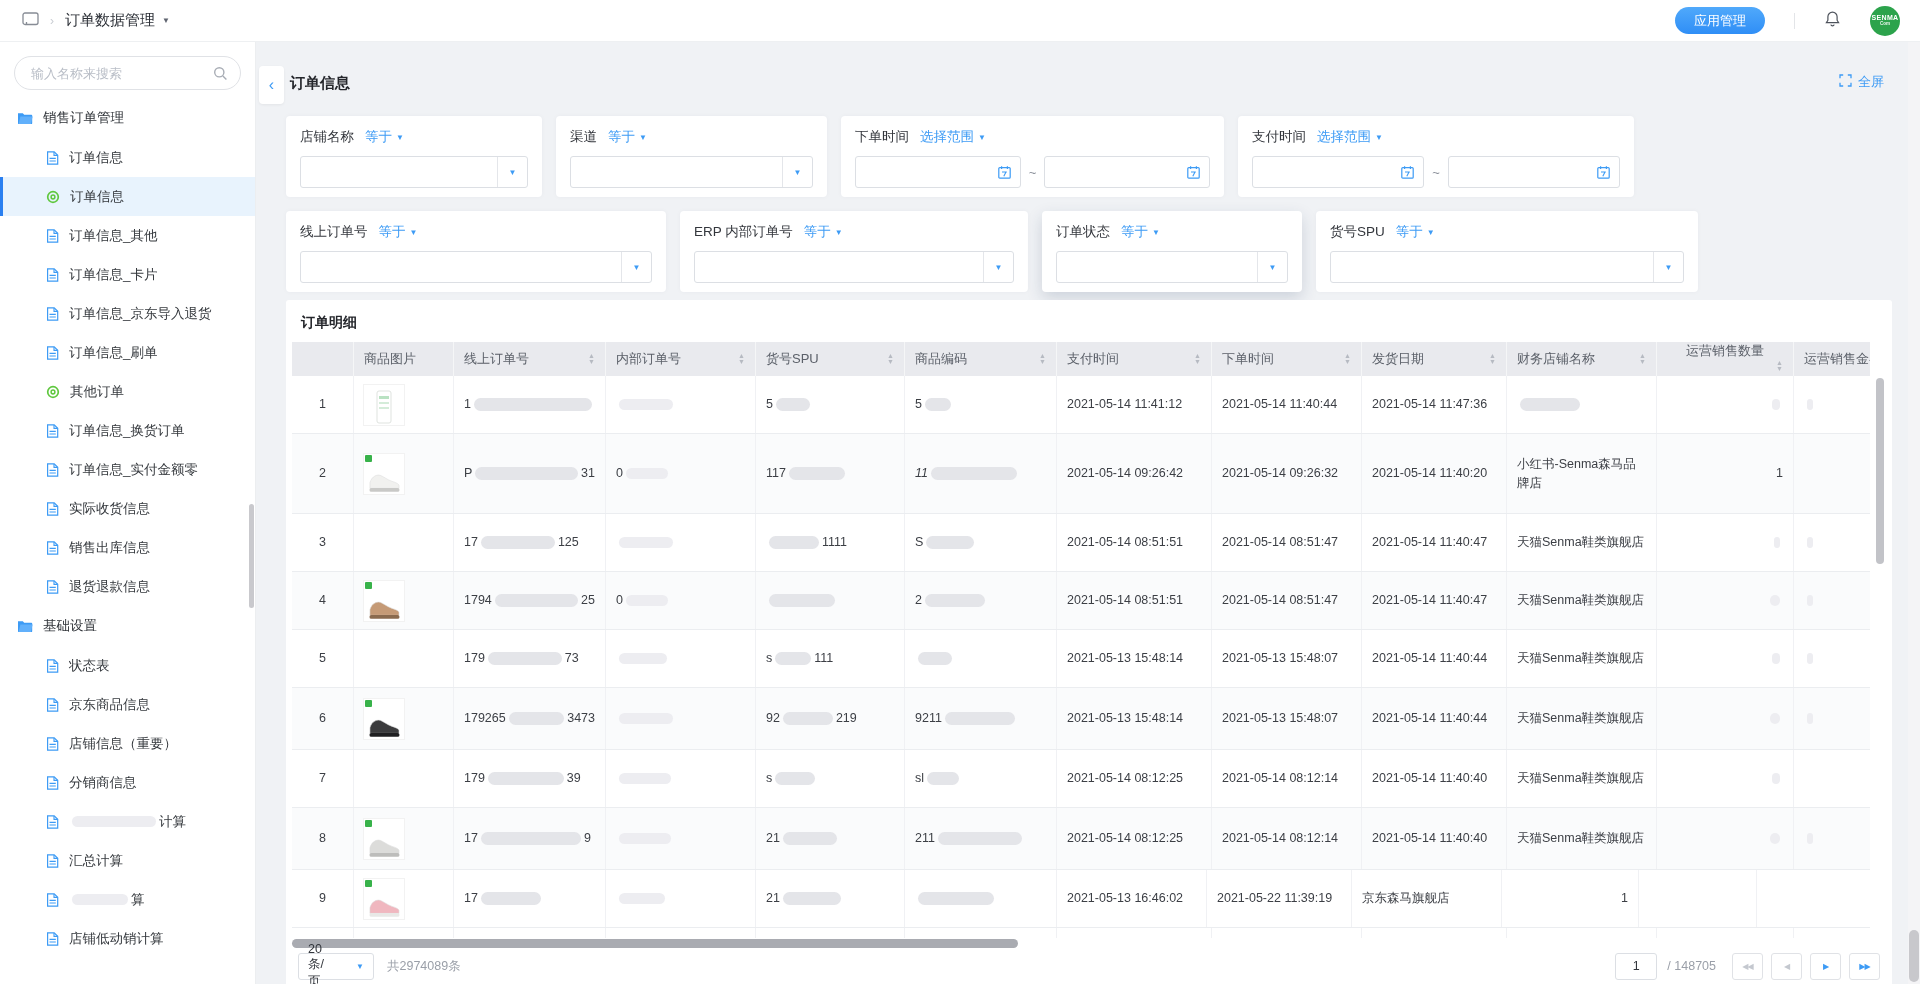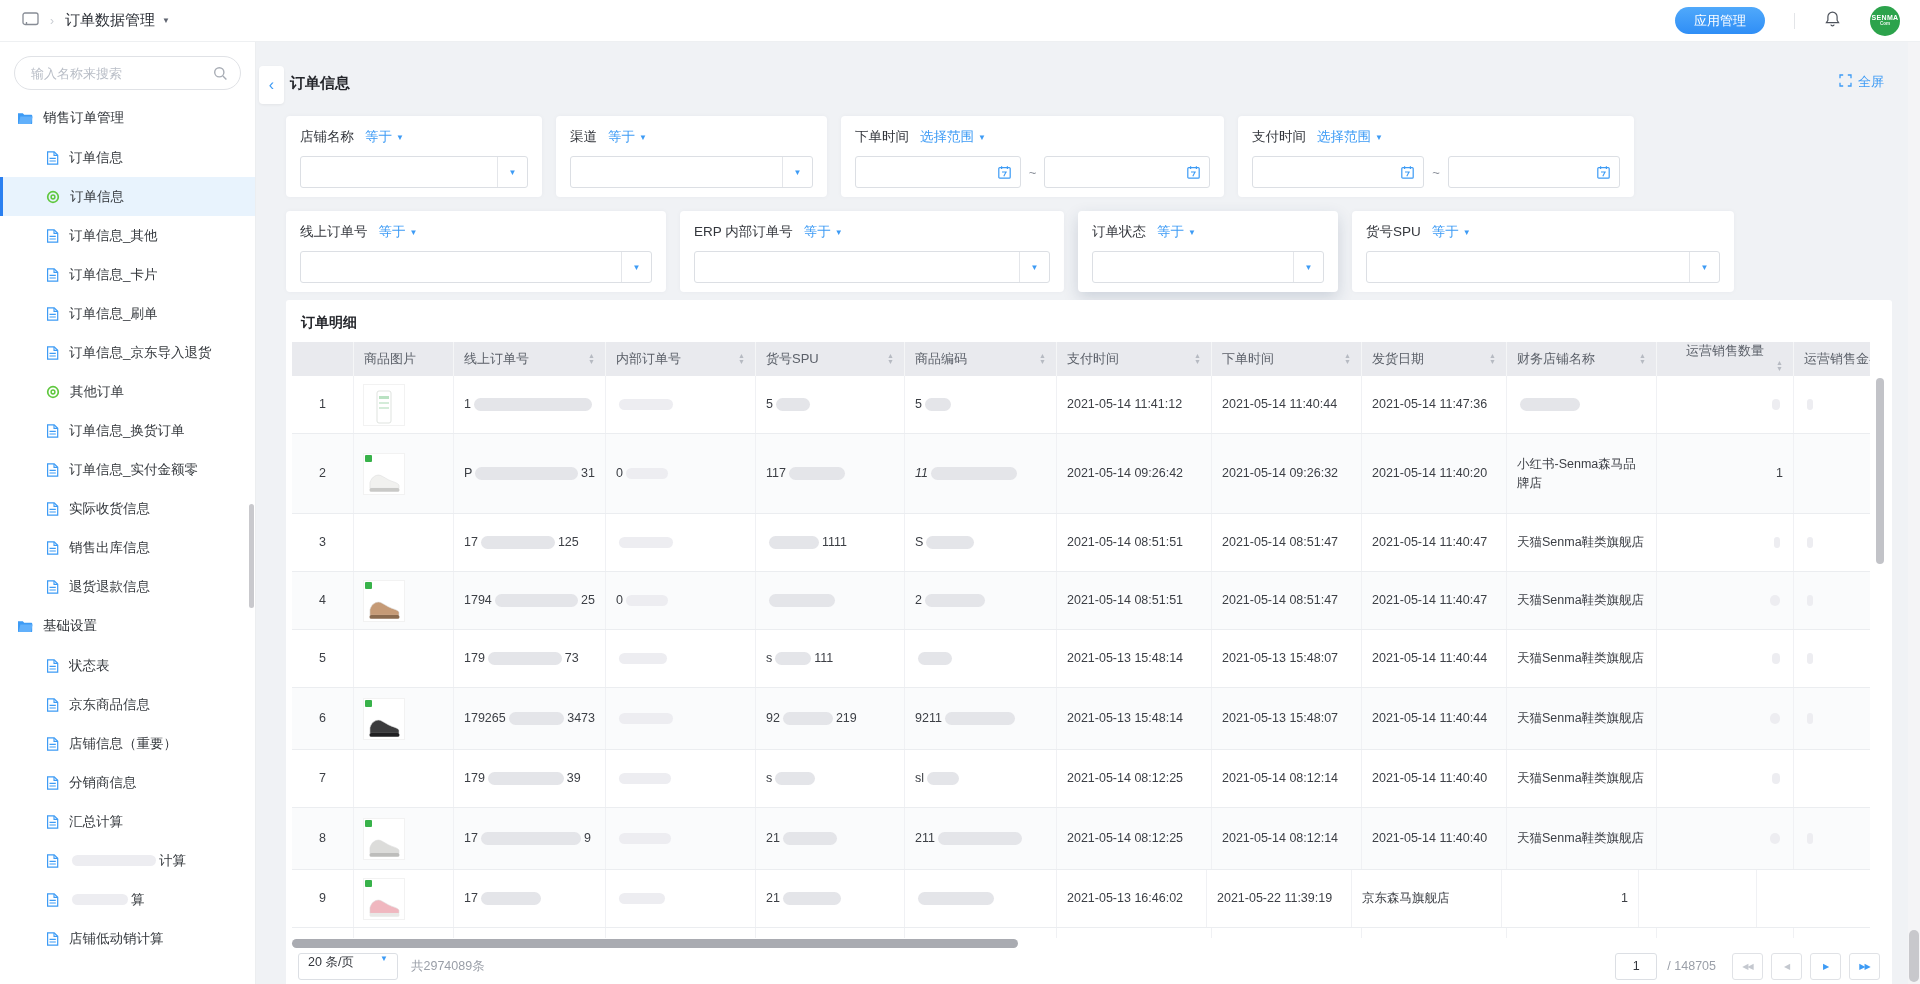--- a/index.html
+++ b/index.html
@@ -63,21 +63,21 @@
   .td.right{justify-content:flex-end}
   .td.wrap{white-space:normal}
   .blob{display:inline-block;height:13px;border-radius:7px;background:#e4e5e9;vertical-align:middle;margin:0 3px}
   .blob.lite{background:#ededf1;height:11px}
   .thumb{width:40px;height:40px;background:#fff;position:relative;display:flex;align-items:flex-end;justify-content:center;box-shadow:0 0 0 1px #f2f2f2}
   .badge{position:absolute;top:1px;left:1px;width:7px;height:7px;background:#38b24a;border-radius:1px}
   .vthumb{position:absolute;right:8px;top:78px;width:8px;height:186px;background:#c2c3c8;border-radius:4px;cursor:pointer}
   .htrack{position:absolute;left:6px;right:22px;bottom:36px;height:10px;display:flex;align-items:center}
   .hthumb{width:46%;height:9px;background:#a9abb1;border-radius:5px;cursor:pointer}
   .tfoot{position:absolute;left:0;right:0;bottom:0;height:36px;background:#fff;display:flex;align-items:center;padding:0 12px}
-  .psize{width:100px;height:27px;border:1px solid #dcdfe4;border-radius:3px;display:flex;align-items:flex-start;padding:0 9px;gap:20px;font-size:12.5px;color:#33363c;cursor:pointer}
+  .psize{width:76px;height:27px;border:1px solid #dcdfe4;border-radius:3px;display:flex;align-items:center;padding:0 9px;gap:20px;font-size:12.5px;color:#33363c;cursor:pointer}
   .psize .caret{margin-left:auto}
   .ptotal{color:#9a9fa8;font-size:12.5px;margin-left:13px}
   .pright{margin-left:auto;display:flex;align-items:center;gap:8px}
   .pinput{width:42px;height:27px;border:1px solid #dcdfe4;border-radius:3px;display:flex;align-items:center;justify-content:center;font-size:12.5px;color:#33363c}
   .ppages{color:#9a9fa8;font-size:12.5px;margin:0 8px 0 2px}
   .pbtn{width:31px;height:27px;border:1px solid #e0e2e6;border-radius:3px;display:flex;align-items:center;justify-content:center;font-size:8px;letter-spacing:-1px;color:#c4c8cf;background:#fff;cursor:pointer}
   .pbtn.on{color:#3d9bf5}
   .page-scroll{position:absolute;right:0;top:42px;bottom:0;width:12px;background:#f4f4f6;z-index:7}
   .page-thumb{position:absolute;right:1px;bottom:2px;width:10px;height:52px;border-radius:5px;background:#c8c8cc;cursor:pointer}
 </style>
@@ -162,29 +162,29 @@
           <path d="M3.5 7.4 H9.8 M3.5 10 H9.8" stroke="#3d9bf5" stroke-width="1.2"></path>
         </svg>
         <span>订单信息_卡片</span>
       </div>
       <div class="tree-item">
         <svg width="13" height="14" viewBox="0 0 13 14">
           <path d="M1.6 .8 H8.2 L11.7 4.2 V13.2 H1.6 Z" fill="#fff" stroke="#3d9bf5" stroke-width="1.2"></path>
           <path d="M8 1 V4.4 H11.5" fill="none" stroke="#3d9bf5" stroke-width="1.1"></path>
           <path d="M3.5 7.4 H9.8 M3.5 10 H9.8" stroke="#3d9bf5" stroke-width="1.2"></path>
         </svg>
+        <span>订单信息_京东导入退货</span>
+      </div>
+      <div class="tree-item">
+        <svg width="13" height="14" viewBox="0 0 13 14">
+          <path d="M1.6 .8 H8.2 L11.7 4.2 V13.2 H1.6 Z" fill="#fff" stroke="#3d9bf5" stroke-width="1.2"></path>
+          <path d="M8 1 V4.4 H11.5" fill="none" stroke="#3d9bf5" stroke-width="1.1"></path>
+          <path d="M3.5 7.4 H9.8 M3.5 10 H9.8" stroke="#3d9bf5" stroke-width="1.2"></path>
+        </svg>
         <span>订单信息_刷单</span>
-      </div>
-      <div class="tree-item">
-        <svg width="13" height="14" viewBox="0 0 13 14">
-          <path d="M1.6 .8 H8.2 L11.7 4.2 V13.2 H1.6 Z" fill="#fff" stroke="#3d9bf5" stroke-width="1.2"></path>
-          <path d="M8 1 V4.4 H11.5" fill="none" stroke="#3d9bf5" stroke-width="1.1"></path>
-          <path d="M3.5 7.4 H9.8 M3.5 10 H9.8" stroke="#3d9bf5" stroke-width="1.2"></path>
-        </svg>
-        <span>订单信息_京东导入退货</span>
       </div>
       <div class="tree-item">
         <svg width="14" height="14" viewBox="0 0 14 14">
           <circle cx="7" cy="7" r="5.3" fill="none" stroke="#5fc73e" stroke-width="1.7"></circle>
           <circle cx="7" cy="7" r="1.9" fill="none" stroke="#5fc73e" stroke-width="1.5"></circle>
         </svg>
         <span>其他订单</span>
       </div>
       <div class="tree-item">
         <svg width="13" height="14" viewBox="0 0 13 14">
@@ -264,29 +264,29 @@
           <path d="M3.5 7.4 H9.8 M3.5 10 H9.8" stroke="#3d9bf5" stroke-width="1.2"></path>
         </svg>
         <span>分销商信息</span>
       </div>
       <div class="tree-item">
         <svg width="13" height="14" viewBox="0 0 13 14">
           <path d="M1.6 .8 H8.2 L11.7 4.2 V13.2 H1.6 Z" fill="#fff" stroke="#3d9bf5" stroke-width="1.2"></path>
           <path d="M8 1 V4.4 H11.5" fill="none" stroke="#3d9bf5" stroke-width="1.1"></path>
           <path d="M3.5 7.4 H9.8 M3.5 10 H9.8" stroke="#3d9bf5" stroke-width="1.2"></path>
         </svg>
+        <span><span class="blob lite" style="width: 84px;"></span><span>计算</span></span>
+      </div>
+      <div class="tree-item">
+        <svg width="13" height="14" viewBox="0 0 13 14">
+          <path d="M1.6 .8 H8.2 L11.7 4.2 V13.2 H1.6 Z" fill="#fff" stroke="#3d9bf5" stroke-width="1.2"></path>
+          <path d="M8 1 V4.4 H11.5" fill="none" stroke="#3d9bf5" stroke-width="1.1"></path>
+          <path d="M3.5 7.4 H9.8 M3.5 10 H9.8" stroke="#3d9bf5" stroke-width="1.2"></path>
+        </svg>
         <span>汇总计算</span>
-      </div>
-      <div class="tree-item">
-        <svg width="13" height="14" viewBox="0 0 13 14">
-          <path d="M1.6 .8 H8.2 L11.7 4.2 V13.2 H1.6 Z" fill="#fff" stroke="#3d9bf5" stroke-width="1.2"></path>
-          <path d="M8 1 V4.4 H11.5" fill="none" stroke="#3d9bf5" stroke-width="1.1"></path>
-          <path d="M3.5 7.4 H9.8 M3.5 10 H9.8" stroke="#3d9bf5" stroke-width="1.2"></path>
-        </svg>
-        <span><span class="blob lite" style="width: 84px;"></span><span>计算</span></span>
       </div>
       <div class="tree-item">
         <svg width="13" height="14" viewBox="0 0 13 14">
           <path d="M1.6 .8 H8.2 L11.7 4.2 V13.2 H1.6 Z" fill="#fff" stroke="#3d9bf5" stroke-width="1.2"></path>
           <path d="M8 1 V4.4 H11.5" fill="none" stroke="#3d9bf5" stroke-width="1.1"></path>
           <path d="M3.5 7.4 H9.8 M3.5 10 H9.8" stroke="#3d9bf5" stroke-width="1.2"></path>
         </svg>
         <span><span class="blob lite" style="width: 56px;"></span><span>算</span></span>
       </div>
       <div class="tree-item">
@@ -409,21 +409,21 @@
               <span class="caret">▼</span>
             </span>
           </div>
           <div class="fselect">
             <div class="fill"></div>
             <div class="caret-box">
               <span class="caret">▼</span>
             </div>
           </div>
         </div>
-        <div class="fcard" style="width: 384px;">
+        <div class="fcard" style="width: 348px;">
           <div class="fhead">
             <span class="flabel">ERP 内部订单号</span>
             <span class="fop">
               <span>等于</span>
               <span class="caret">▼</span>
             </span>
           </div>
           <div class="fselect">
             <div class="fill"></div>
             <div class="caret-box">

